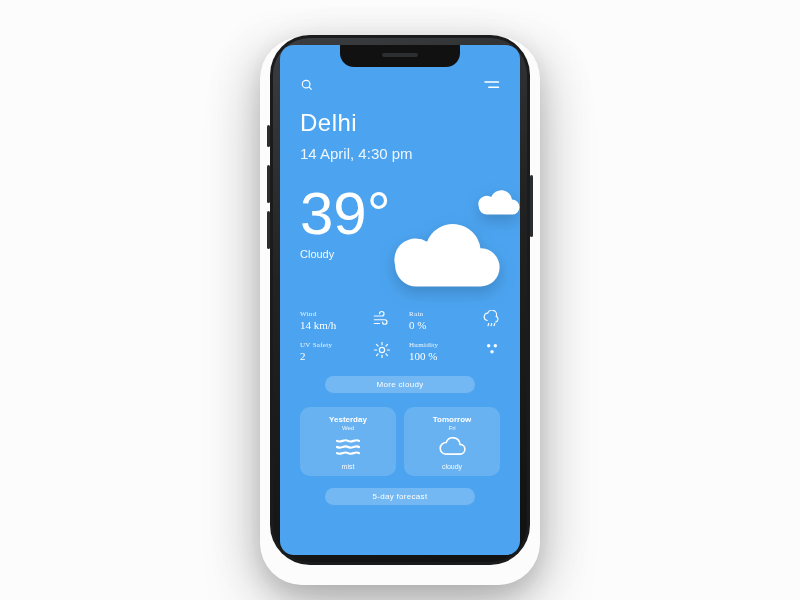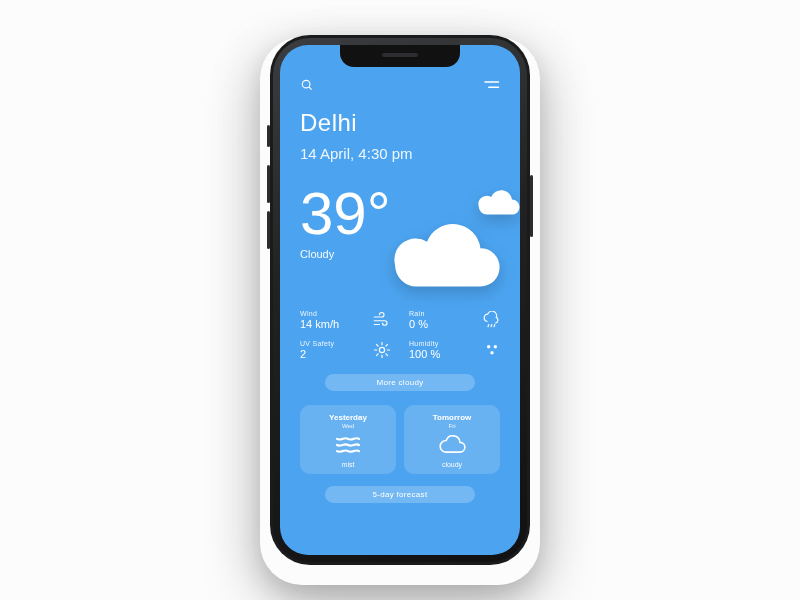--- a/index.html
+++ b/index.html
@@ -45,21 +45,21 @@
   }
   .side-btn { position: absolute; background:#2b2c2e; border-radius:2px; }
   .side-btn.l1 { left:-3px; top:90px; width:3px; height:22px; }
   .side-btn.l2 { left:-3px; top:130px; width:3px; height:38px; }
   .side-btn.l3 { left:-3px; top:176px; width:3px; height:38px; }
   .side-btn.r1 { right:-3px; top:140px; width:3px; height:62px; }
 
   .screen {
     position: relative;
     width: 100%; height: 100%;
-    border-radius: 28px;
+    border-radius: 14px;
     background: #4ca4f0;
     overflow: hidden;
     color: #fff;
   }
   .notch {
     position: absolute;
     top: 0; left: 50%;
     transform: translateX(-50%);
     width: 120px; height: 22px;
     background: #111;
@@ -134,21 +134,22 @@
   .metrics {
     margin-top: 6px;
     display: grid;
     grid-template-columns: 1fr 1fr;
     column-gap: 18px;
     row-gap: 10px;
   }
   .metric {
     display: flex;
     justify-content: space-between;
-    align-items: center;
+    align-items: flex-start;
+    font-family: Liberation Serif, serif;
   }
   .metric .txt .lbl { font-size: 7px; opacity:.9; letter-spacing:.3px; }
   .metric .txt .val { font-size: 11px; font-weight: 500; margin-top:1px; }
   .metric .mic { opacity:.95; }
 
   .more-details {
     margin: 14px auto 0 auto;
     width: 150px;
     padding: 4px 0;
     text-align: center;

